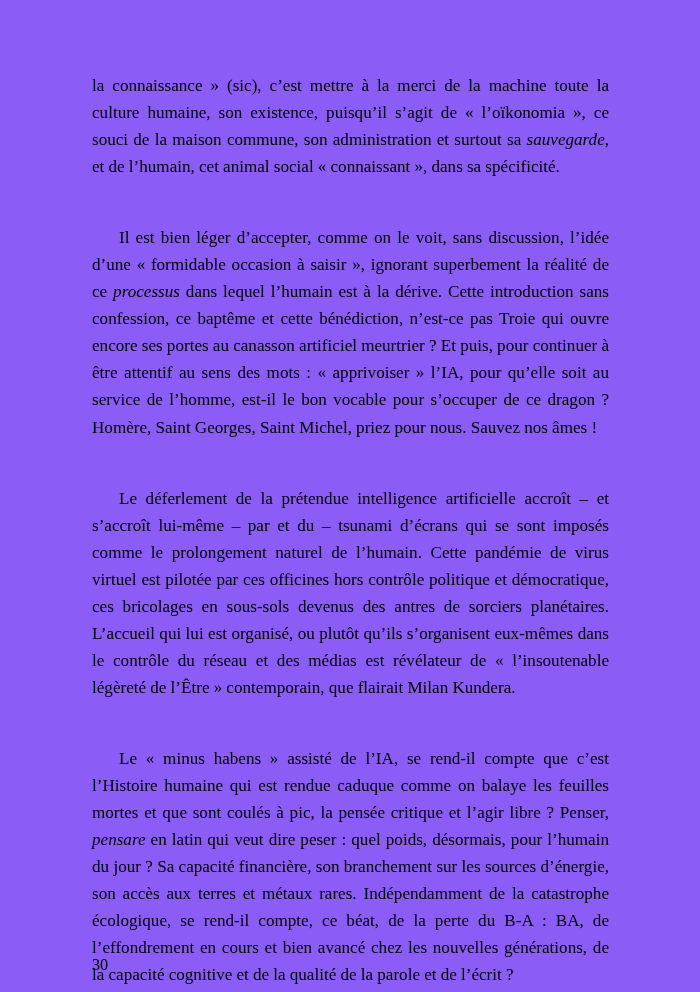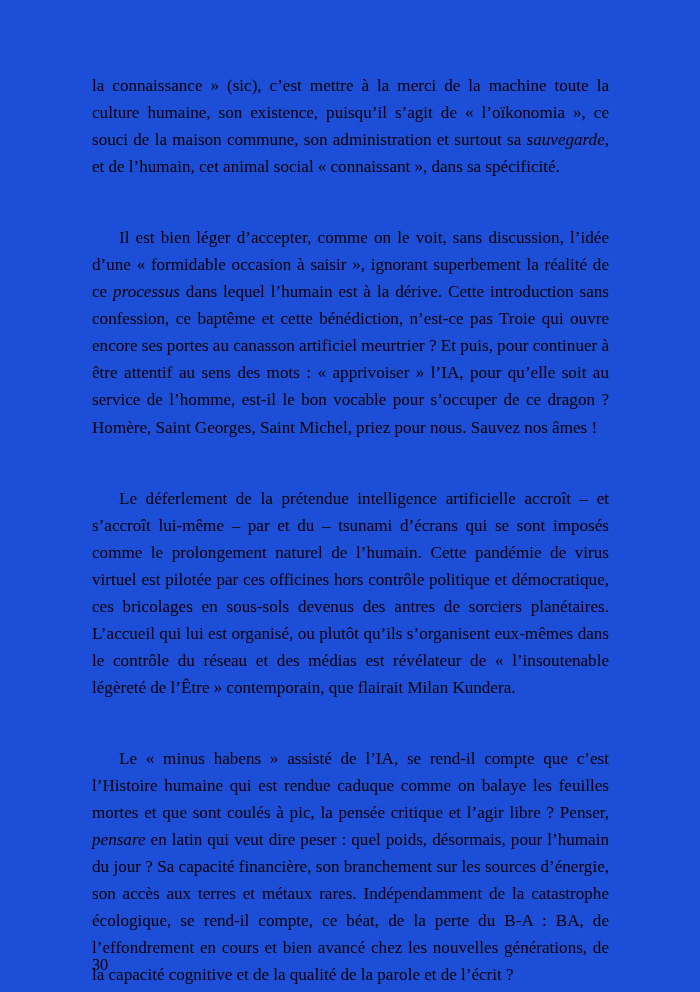--- a/index.html
+++ b/index.html
@@ -8,21 +8,21 @@
     background: #ffffff;
   }
   body {
     font-family: "Liberation Serif", "DejaVu Serif", serif;
     color: #000000;
   }
   .page {
     position: relative;
     width: 700px;
     height: 992px;
-    background: #1d4ed8;
+    background: #8b5cf6;
     overflow: hidden;
     box-sizing: border-box;
   }
   .text-block {
     position: absolute;
     left: 92px;
     top: 72px;
     width: 517px;
   }
   .para {

